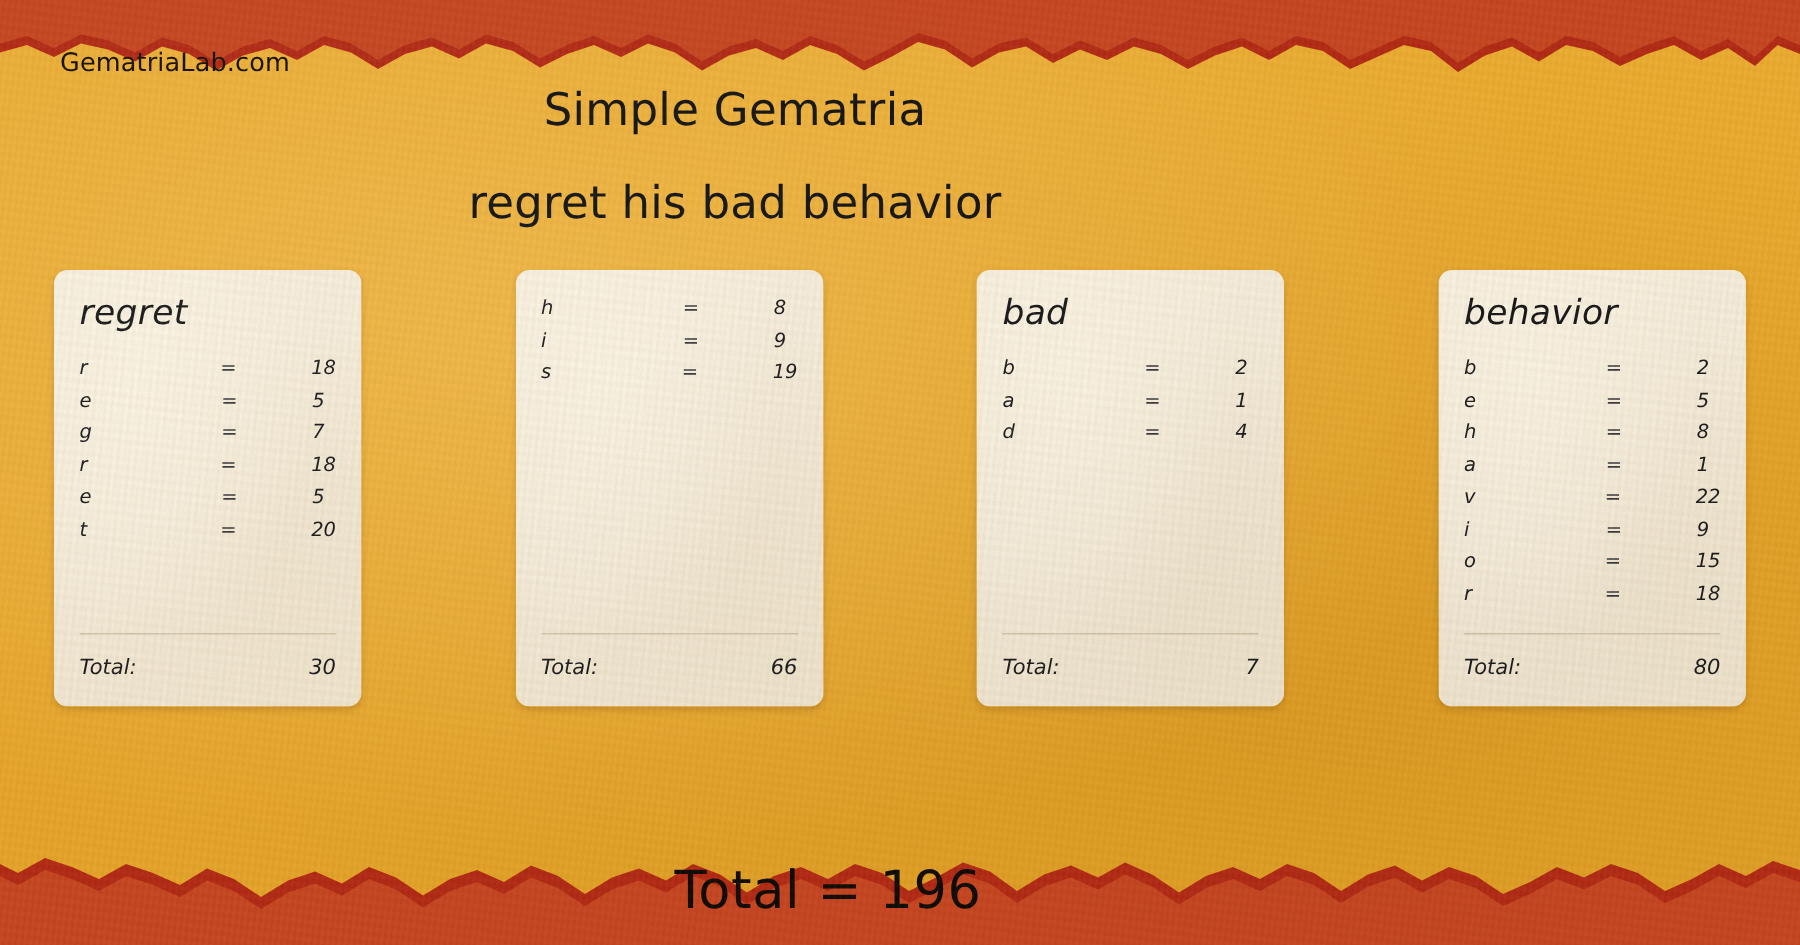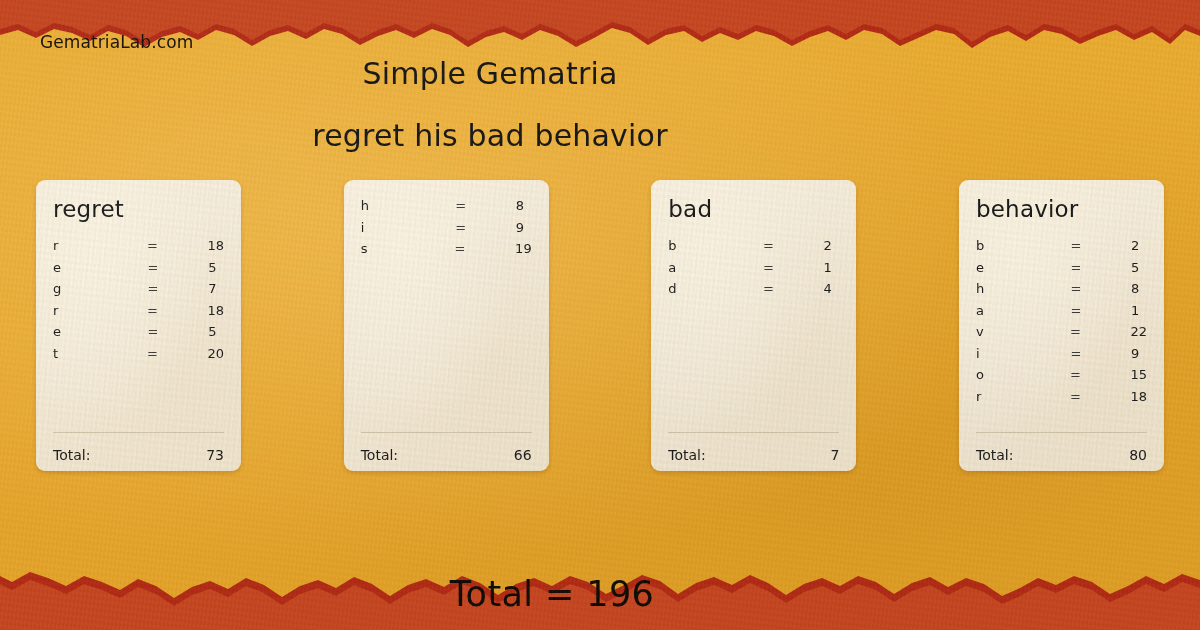--- a/index.html
+++ b/index.html
@@ -119,20 +119,21 @@
     background:
       radial-gradient(ellipse at 28% 22%, #faf3e2 0%, rgba(0,0,0,0) 58%),
       radial-gradient(ellipse at 78% 80%, #efe4cc 0%, rgba(0,0,0,0) 60%),
       linear-gradient(165deg, #f7efdd 0%, #f3ead6 55%, #efe4cd 100%);
     box-shadow: 0 2px 4px rgba(90,50,10,0.22);
     padding: 18px 17px 0 17px;
     display: flex;
     flex-direction: column;
     position: relative;
     overflow: hidden;
+    font-style: italic;
   }
   .card::after {
     content: "";
     position: absolute;
     inset: 0;
     opacity: 0.35;
     pointer-events: none;
     background-image:
       repeating-linear-gradient(93deg, rgba(150,120,70,0.05) 0 3px, rgba(255,255,255,0.05) 3px 6px),
       repeating-linear-gradient(3deg,  rgba(140,110,60,0.04) 0 4px, rgba(255,255,255,0.03) 4px 8px);
@@ -183,21 +184,21 @@
   }
 
   .card-total {
     position: relative;
     z-index: 1;
     display: flex;
     justify-content: space-between;
     align-items: flex-start;
     font-size: 14px;
     color: #1b1b1b;
-    padding-bottom: 8px;
+    padding-bottom: 18px;
   }
   .card-total .total-value { font-variant-numeric: tabular-nums; }
 </style>
 </head>
 <body>
 
 <div class="page-bg"></div>
 
 <div class="band band-top">
   <svg width="1200" height="70" viewBox="0 0 1200 70" xmlns="http://www.w3.org/2000/svg" aria-hidden="true">
@@ -254,21 +255,21 @@
           <span class="eq-val" style="margin-right: 7.6px;"><span class="eq">=</span><span>      </span><span class="val">5</span></span>
         </div>
         <div class="row">
           <span class="letter">t</span>
           <span class="eq-val" style="margin-right: 0px;"><span class="eq">=</span><span>      </span><span class="val">20</span></span>
         </div>
       </div>
       <div class="card-divider"></div>
       <div class="card-total">
         <span class="total-label">Total:</span>
-        <span class="total-value">73</span>
+        <span class="total-value">30</span>
       </div>
     </div>
     <div class="card">
       <div class="rows">
         <div class="row">
           <span class="letter">h</span>
           <span class="eq-val" style="margin-right: 7.6px;"><span class="eq">=</span><span>      </span><span class="val">8</span></span>
         </div>
         <div class="row">
           <span class="letter">i</span>

